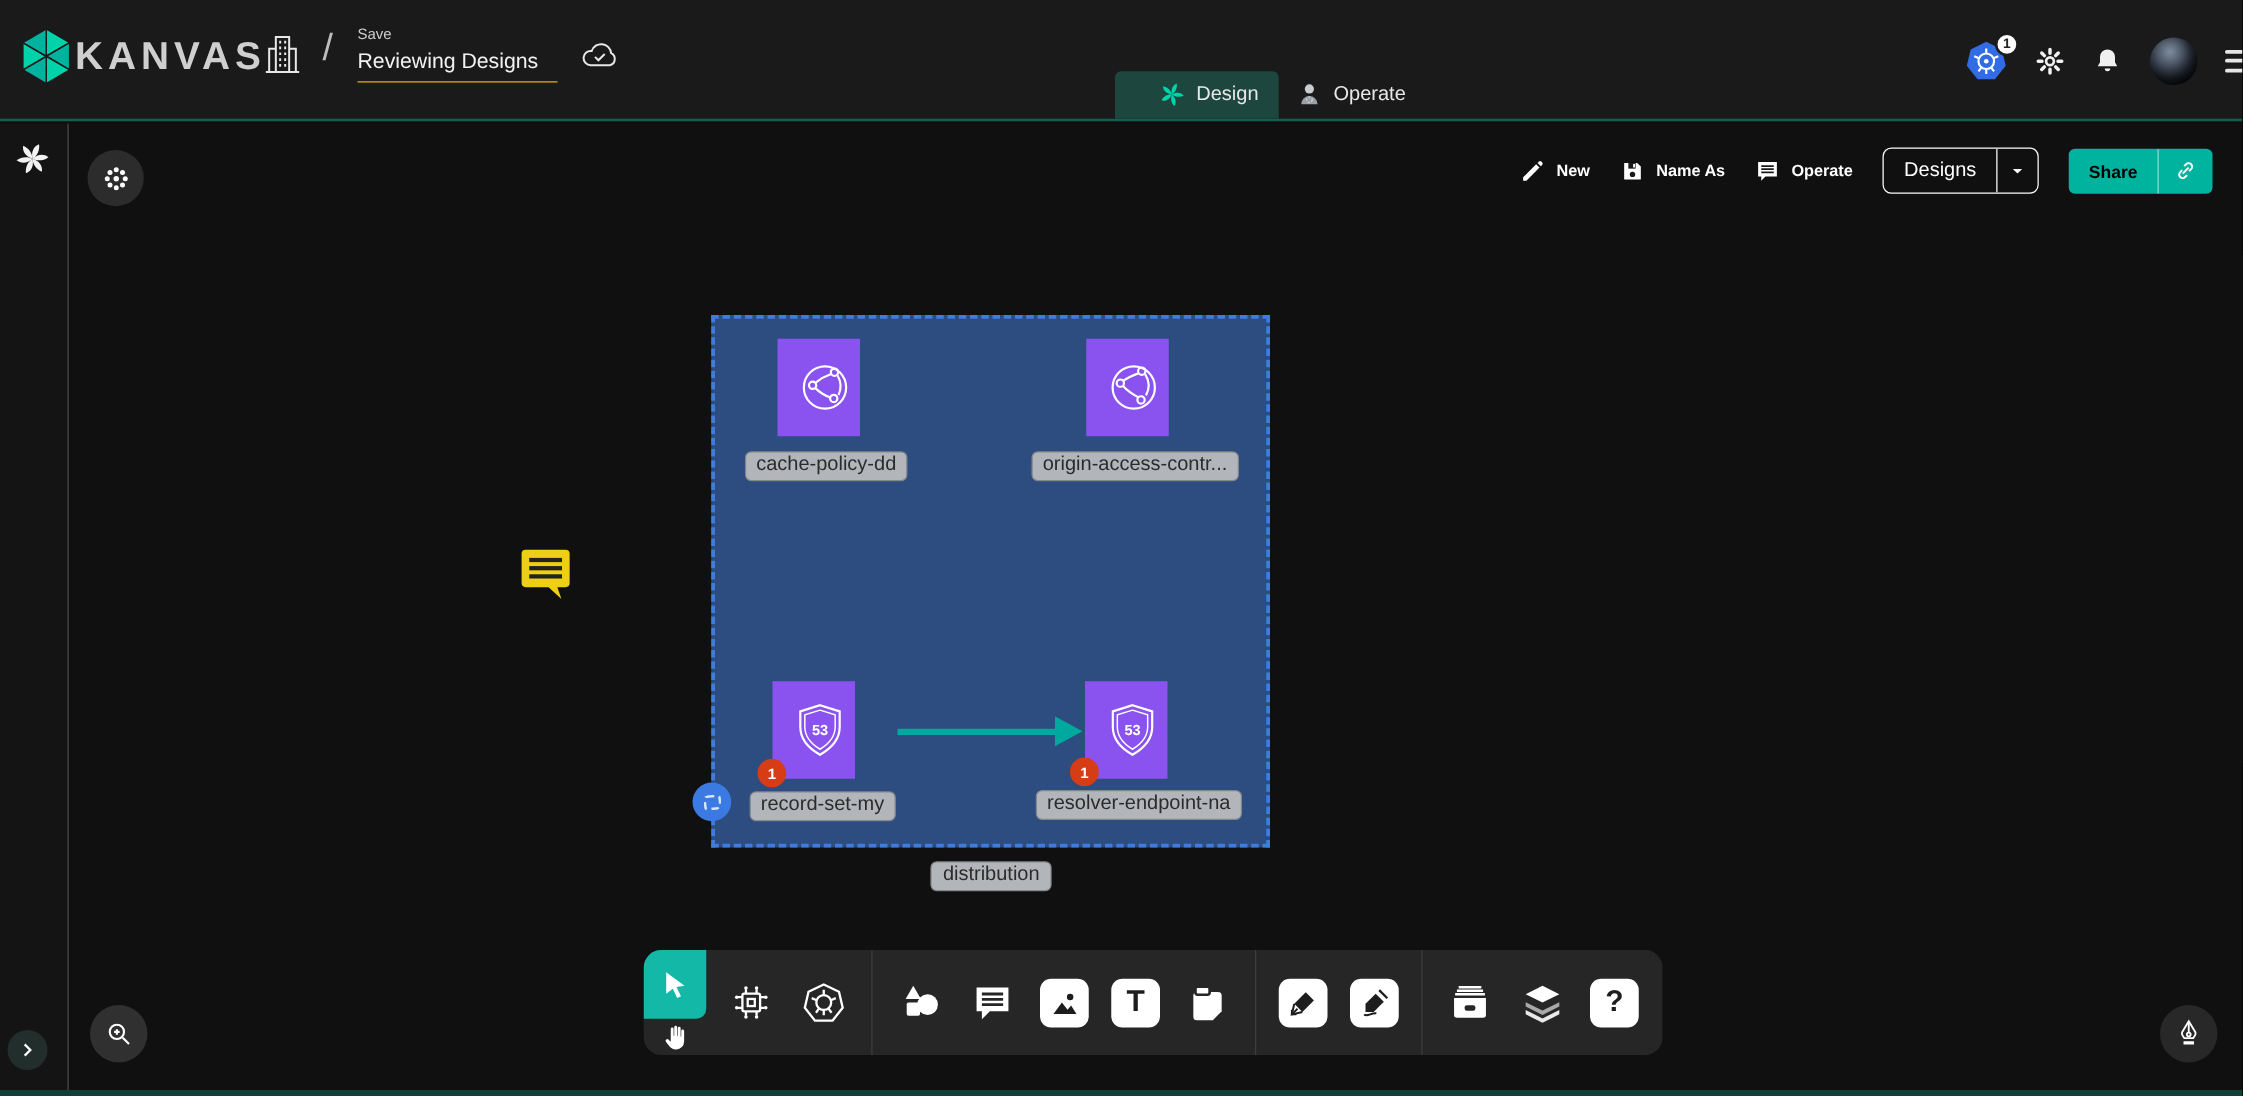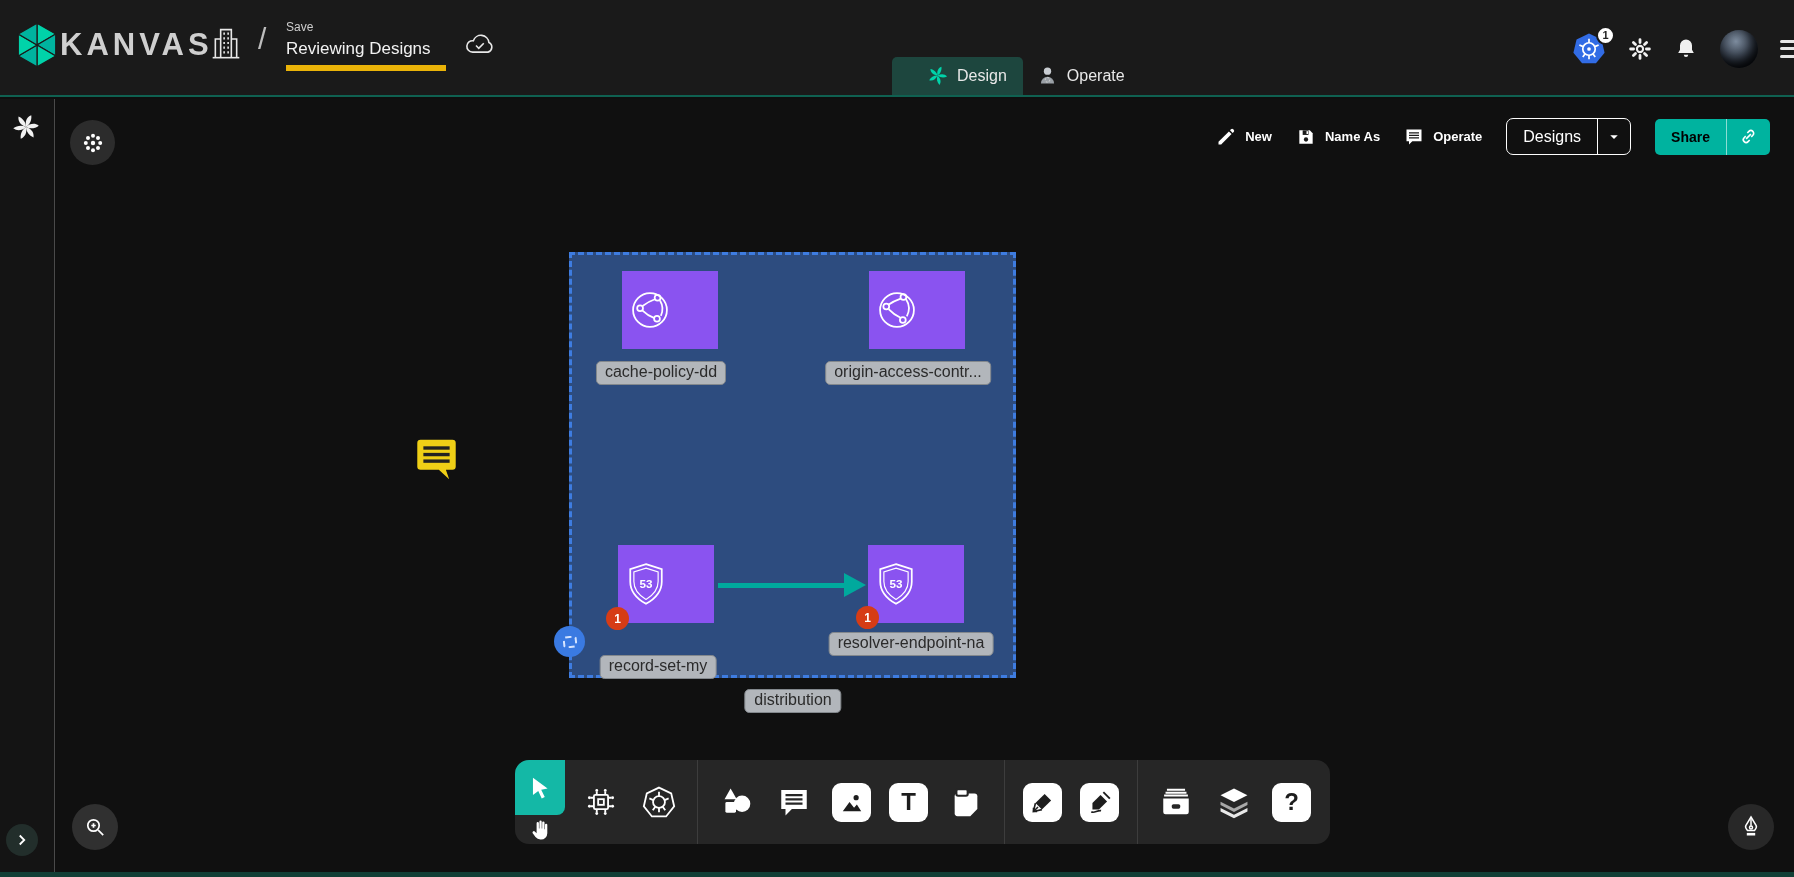--- a/index.html
+++ b/index.html
@@ -9,21 +9,21 @@
 
   
   .header { position:absolute; left:0; top:0; width:1794px; height:97px; background:#1a1a1a; border-bottom:2px solid #0f6151; z-index:30; }
   .logo-wrap { position:absolute; left:14px; top:20px; display:flex; align-items:center; }
   .logo-hex { width:46px; height:50px; }
   .brand-text { font-size:31px; font-weight:700; color:#cfcfcf; letter-spacing:4px; }
   .org-icon { position:absolute; left:210px; top:24px; width:32px; height:38px; }
   .crumb-slash { position:absolute; left:258px; top:22px; font-size:30px; color:#bdbdbd; font-weight:300; }
   .name-block { position:absolute; left:286px; top:20px; width:162px; }
   .name-label { font-size:12px; color:#cdcdcd; }
-  .name-input { margin-top:3px; width:160px; background:transparent; border:none; border-bottom:6px solid #eab308; color:#f2f2f2; font-size:17px; font-family:"Liberation Sans", sans-serif; padding:2px 0 6px 0; outline:none; }
+  .name-input { margin-top:3px; width:160px; background:transparent; border:none; border-bottom:1px solid #eab308; color:#f2f2f2; font-size:17px; font-family:"Liberation Sans", sans-serif; padding:2px 0 6px 0; outline:none; }
   .cloud-icon { position:absolute; left:464px; top:30px; width:32px; height:26px; }
 
   .tabs { position:absolute; left:892px; bottom:0; display:flex; align-items:flex-end; height:40px; }
   .tab { display:flex; align-items:center; gap:9px; padding:8px 16px 9px 14px; font-size:16px; color:#e8e8e8; cursor:pointer; }
   .tab.active { background:#1d463e; border-radius:5px 5px 0 0;padding-left:35px; }
   .tab .t-icon { width:21px; height:21px; }
 
   .hdr-right { position:absolute; right:10px; top:0; height:97px; display:flex; align-items:center; gap:22px; }
   .k8s-wrap { position:relative; width:34px; height:34px; }
   .k8s-badge { position:absolute; top:-6px; right:-9px; width:19px; height:19px; background:#fff; color:#222; border:2px solid #1a1a1a; border-radius:50%; font-size:11px; font-weight:700; display:flex; align-items:center; justify-content:center; }
@@ -61,21 +61,21 @@
   .zoom-btn { left:16px; bottom:22px; width:46px; height:46px; background:#303030; }
   .pen-btn { right:20px; bottom:22px; width:46px; height:46px; background:#282828; }
   .round-btn svg { width:24px; height:24px; }
 
   .comment-marker { position:absolute; left:358px; top:337px; width:45px; height:45px; }
 
   .sel-group { position:absolute; left:513px; top:153px; width:447px; height:426px; background:#2d4c7f; border:3px dashed #3e7ce0; }
   .sel-handle { position:absolute; left:-18px; top:371px; width:31px; height:31px; background:#3a7ae2; border-radius:50%; display:flex; align-items:center; justify-content:center; z-index:5; }
   .sel-handle i { display:block; width:14px; height:12px; border:2px dashed #d5e4ff; border-radius:3px; transform:rotate(-6deg); }
 
-  .node { position:absolute; width:96px; height:78px; background:#8a53f0; display:flex; align-items:center; justify-content:flex-start; }
+  .node { position:absolute; width:66px; height:78px; background:#8a53f0; display:flex; align-items:center; justify-content:flex-end; }
   .node svg { width:56px; height:56px; }
   .node-label { position:absolute; transform:translateX(-50%); background:#b2b6bb; color:#2b2b2b; border:1px solid #83888d; border-radius:5px; padding:1px 8px 3px; font-size:16px; white-space:nowrap; z-index:6; }
   .err-badge { position:absolute; width:23px; height:23px; background:#d63c16; border-radius:50%; color:#fff; font-size:12px; font-weight:700; display:flex; align-items:center; justify-content:center; z-index:7; }
   .edge-line { position:absolute; left:146px; top:328px; width:130px; height:5px; background:#00A99D; }
   .edge-head { position:absolute; left:272px; top:318px; width:0; height:0; border-top:12px solid transparent; border-bottom:12px solid transparent; border-left:22px solid #00A99D; }
   .group-label { position:absolute; left:737px; top:590px; transform:translateX(-50%); background:#b2b6bb; color:#2b2b2b; border:1px solid #83888d; border-radius:5px; padding:1px 9px 3px; font-size:16px; z-index:6; }
 
   
   .toolbar { position:absolute; left:515px; top:760px; width:815px; height:84px; background:#262626; border-radius:14px; display:flex; z-index:25; }
   .tb-first { width:50px; display:flex; flex-direction:column; flex-shrink:0; }
@@ -328,21 +328,21 @@
           <path d="M24 10.4l10.4 3.2v8.2c0 6.7-4.4 11.8-10.4 15.4-6-3.6-10.4-8.7-10.4-15.4v-8.2z" stroke-width="1"></path>
           <text x="24" y="27.5" text-anchor="middle" font-size="10" font-weight="bold" fill="#fff" stroke="none" font-family="Liberation Sans, sans-serif">53</text>
         </svg>
       </div>
 
       <div class="edge-line"></div>
       <div class="edge-head"></div>
 
       <div class="node-label" style="left:89px; top:106px;">cache-policy-dd</div>
       <div class="node-label" style="left:336px; top:106px;">origin-access-contr...</div>
-      <div class="node-label" style="left:86px; top:400px;">record-set-my</div>
+      <div class="node-label" style="left:86px; top:378px;">record-set-my</div>
       <div class="node-label" style="left:339px; top:377px;">resolver-endpoint-na</div>
 
       <div class="err-badge" style="left:34px; top:352px;">1</div>
       <div class="err-badge" style="left:284px; top:351px;">1</div>
     </div>
 
     <div class="group-label">distribution</div>
 
     <div class="toolbar" style="left:459px; top:661px;">
       <div class="tb-first">

